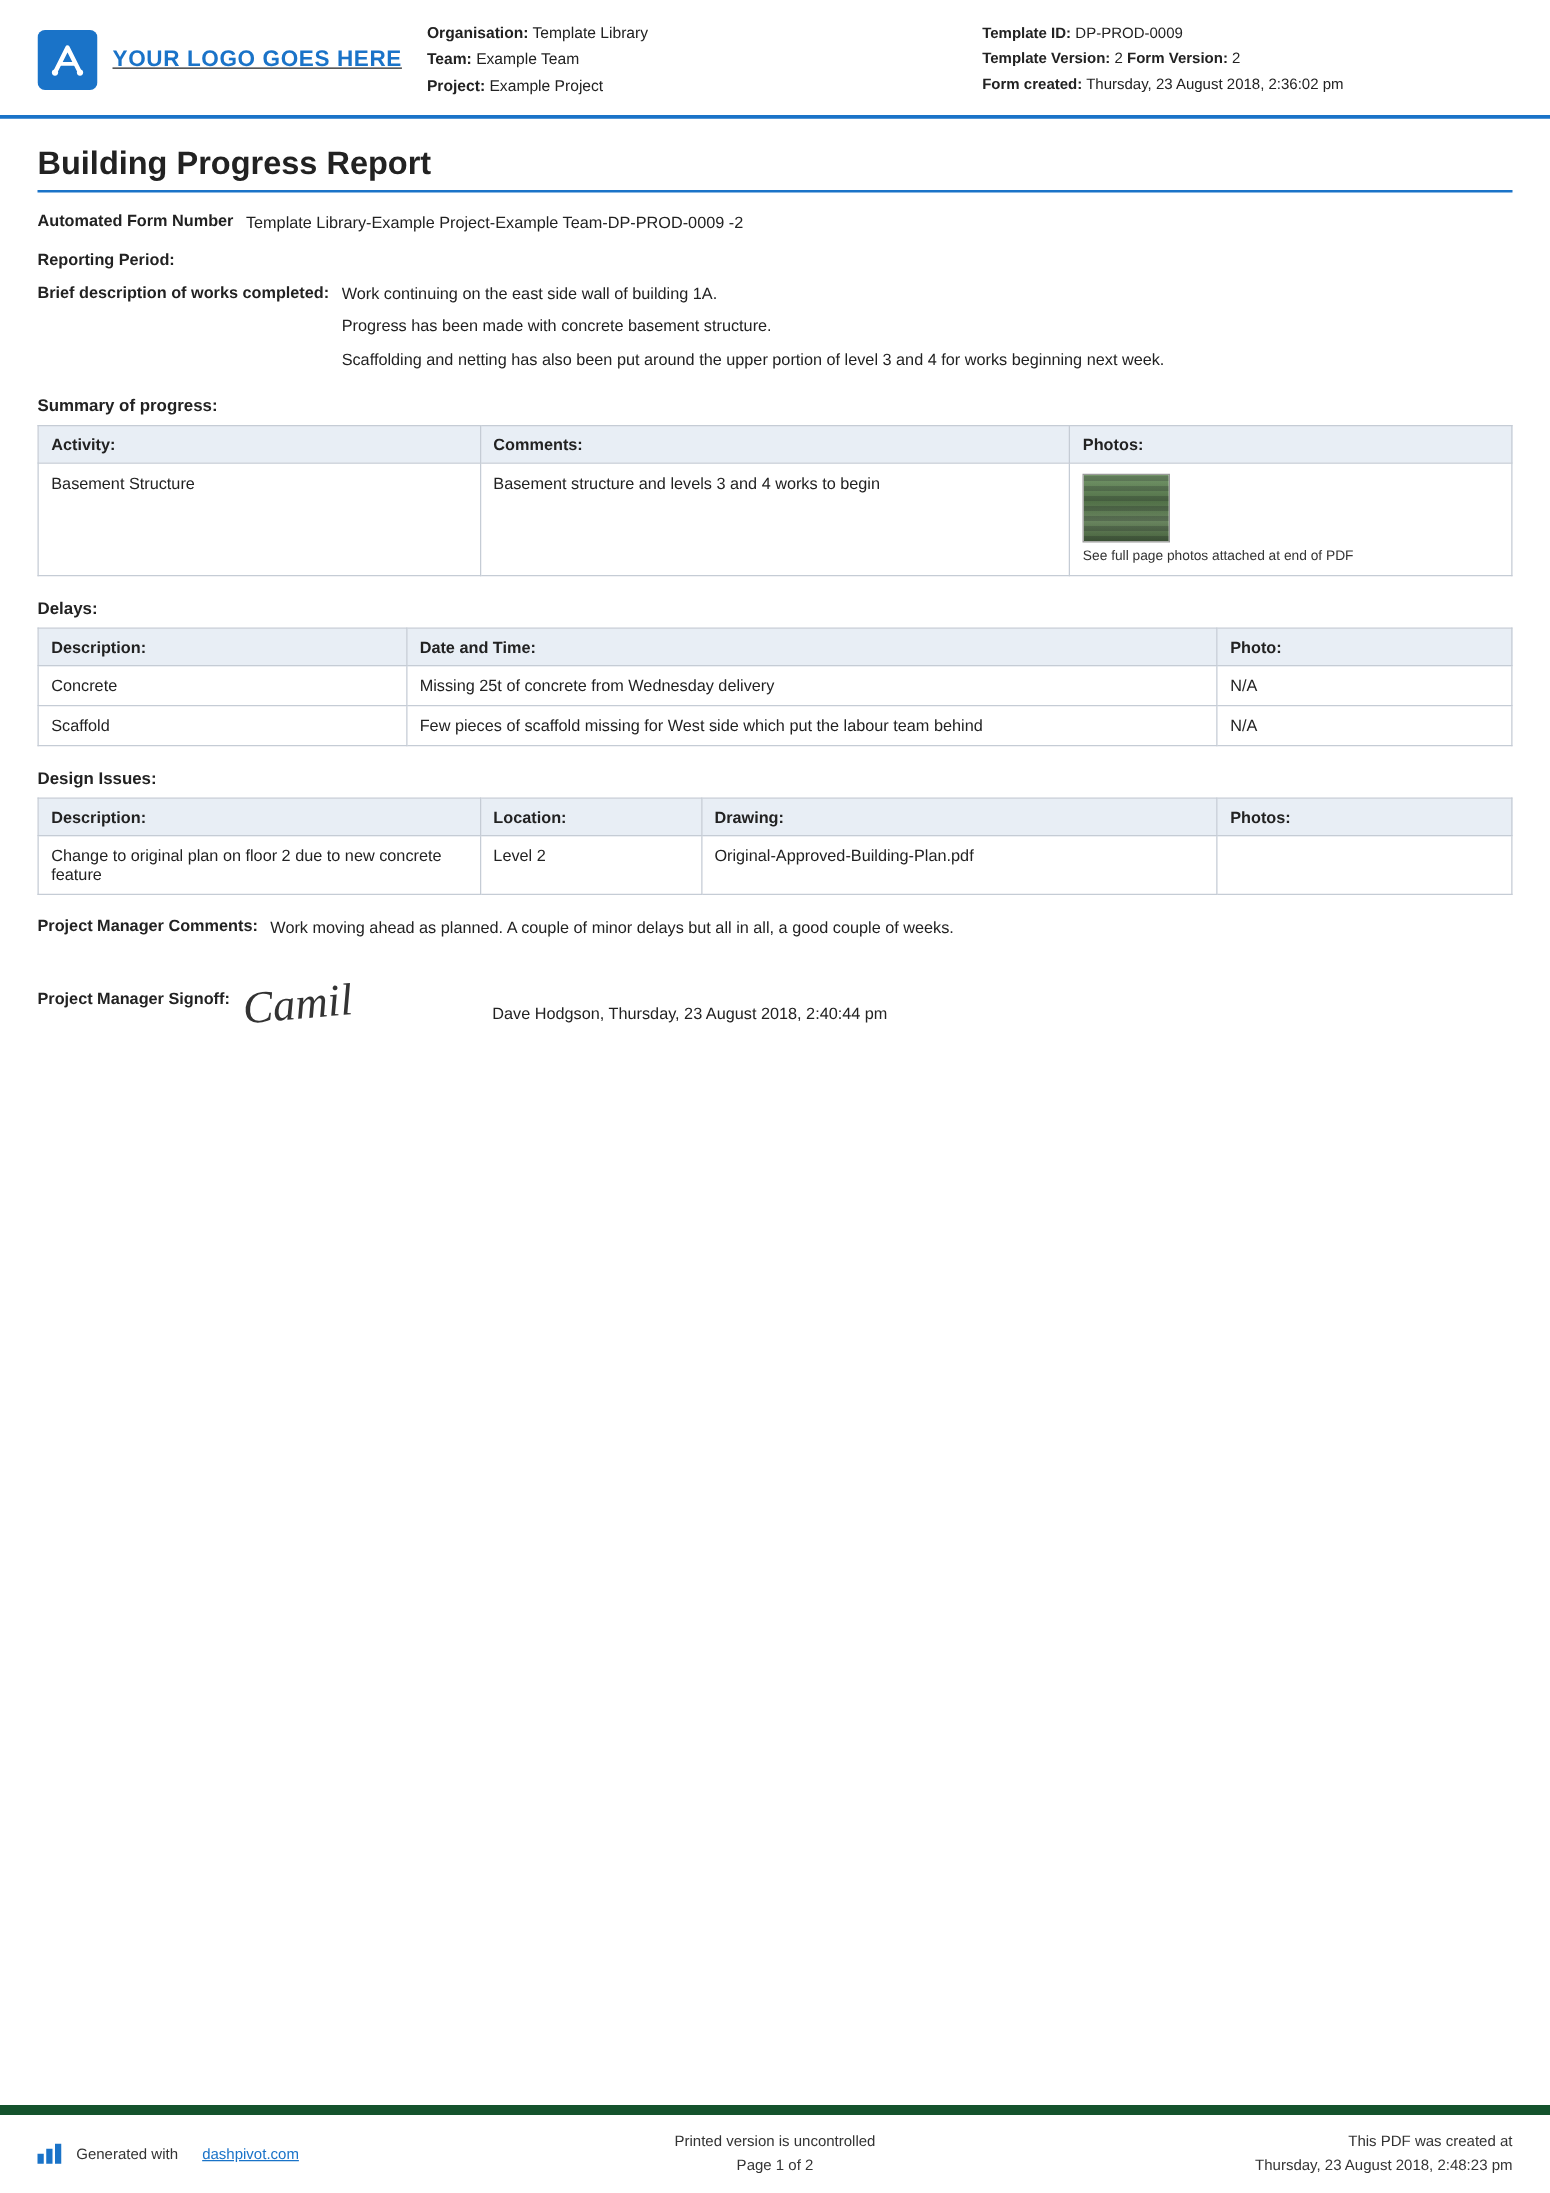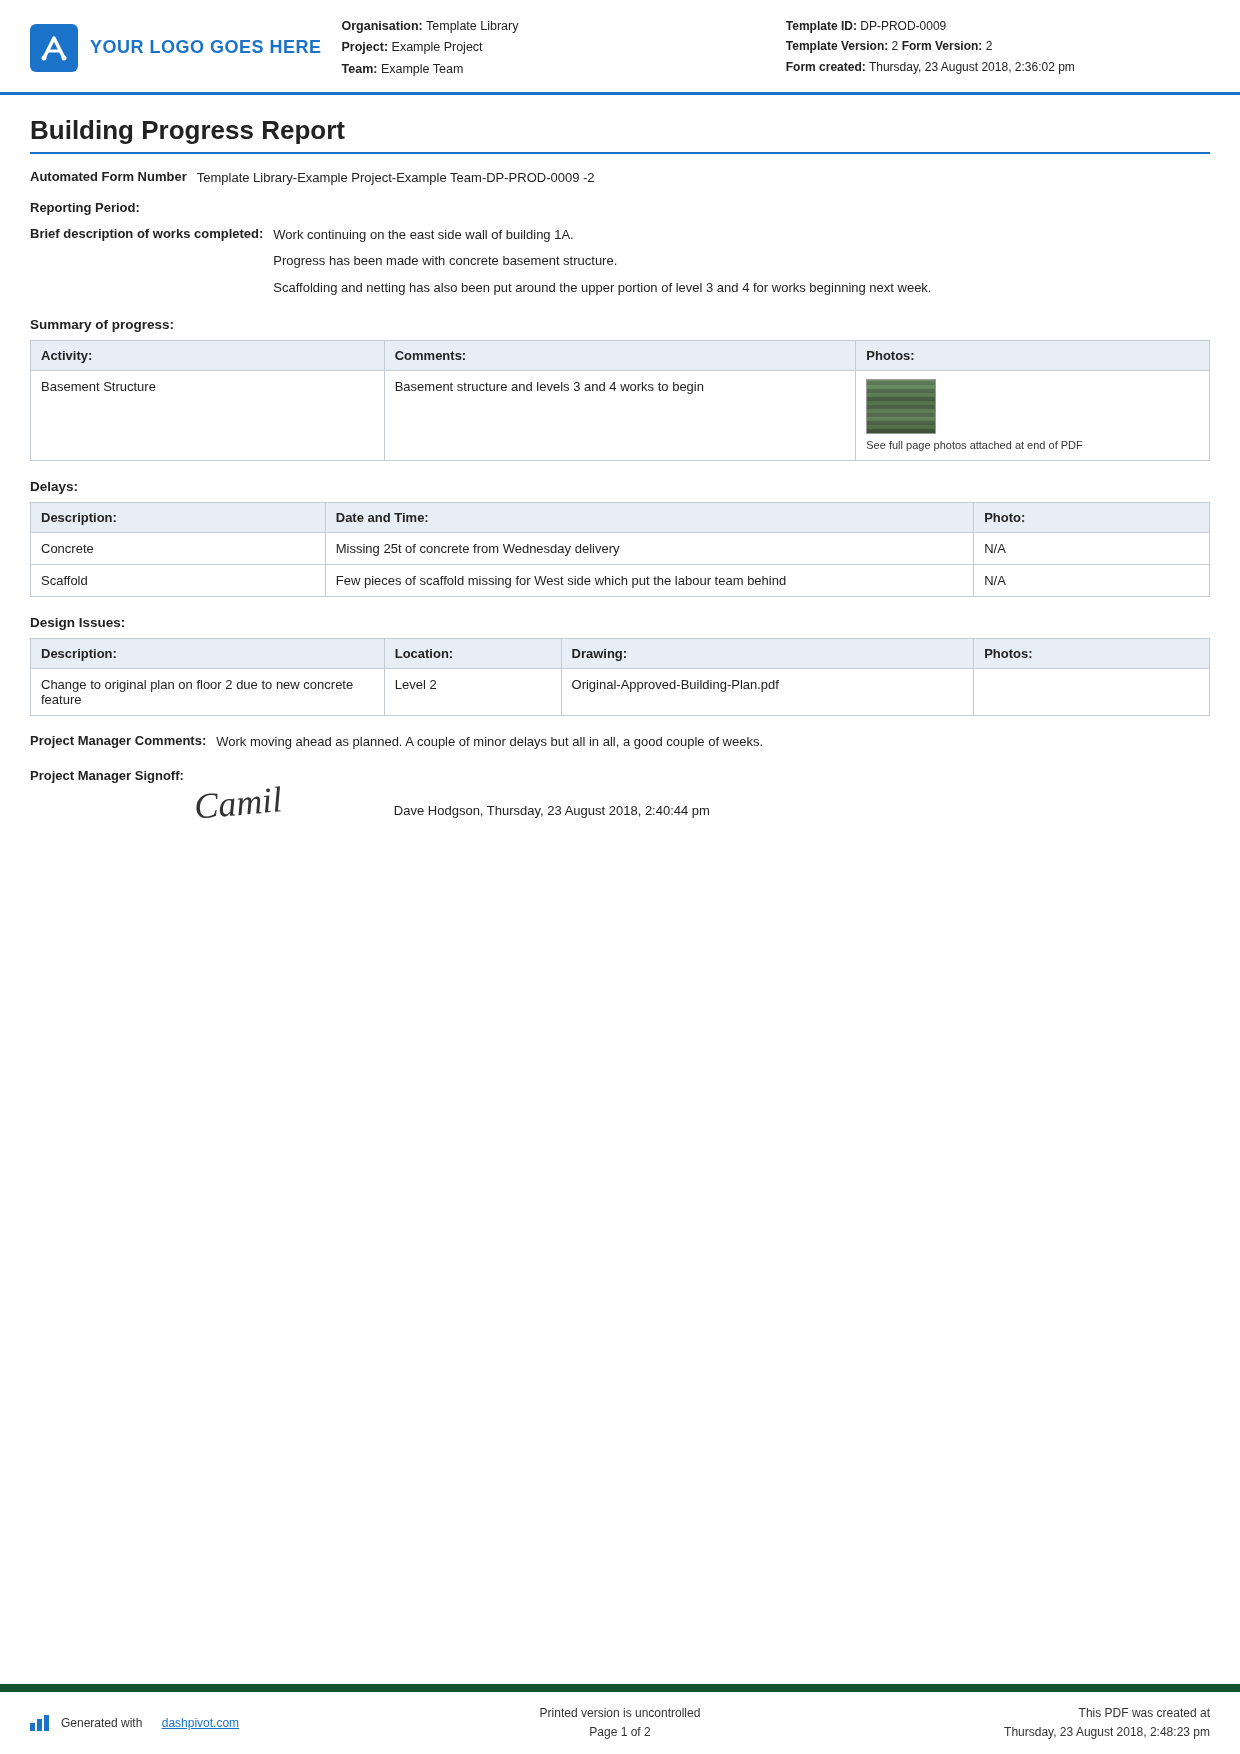--- a/index.html
+++ b/index.html
@@ -20,20 +20,21 @@
       padding: 16px 30px 12px 30px;
       border-bottom: 3px solid #1a73c8;
       gap: 20px;
     }
     .logo-area {
       display: flex;
       align-items: center;
       min-width: 220px;
       gap: 12px;
       flex-shrink: 0;
+      text-decoration: underline;
     }
     .logo-icon {
       width: 48px;
       height: 48px;
       flex-shrink: 0;
     }
     .logo-text {
       font-size: 18px;
       font-weight: bold;
       color: #1a73c8;
@@ -251,22 +252,22 @@
       <path d="M18 27 L30 27" stroke="white" stroke-width="3" fill="none"></path>
       <circle cx="14" cy="34" r="2.5" fill="white"></circle>
       <circle cx="34" cy="34" r="2.5" fill="white"></circle>
     </svg>
     <span class="logo-text">YOUR LOGO GOES HERE</span>
   </div>
 
   <div class="header-meta">
     <div class="header-meta-left">
       <div><span class="label">Organisation:</span> <span>Template Library</span></div>
+      <div><span class="label">Team:</span> <span>Example Team</span></div>
       <div><span class="label">Project:</span> <span>Example Project</span></div>
-      <div><span class="label">Team:</span> <span>Example Team</span></div>
     </div>
     <div class="header-meta-right">
       <div><span class="label">Template ID:</span> <span>DP-PROD-0009</span></div>
       <div><span class="label">Template Version:</span> <span>2</span> <span class="label">Form Version:</span> <span>2</span></div>
       <div><span class="label">Form created:</span> <span>Thursday, 23 August 2018, 2:36:02 pm</span></div>
     </div>
   </div>
 </div>
 
 <div class="content">
@@ -357,21 +358,21 @@
         <td></td>
       </tr>
     </tbody>
   </table>
 
   <div class="field-row" style="margin-top:16px;">
     <div class="field-label">Project Manager Comments:</div>
     <div class="field-value">Work moving ahead as planned. A couple of minor delays but all in all, a good couple of weeks.</div>
   </div>
 
-  <div class="field-row" style="margin-top:14px;">
+  <div class="field-row" style="margin-top:14px;align-items:center;">
     <div class="field-label">Project Manager Signoff:</div>
     <div class="field-value">
       <div class="signature-area">
         <span class="signature-img">Camil</span>
         <span class="signature-text">Dave Hodgson, Thursday, 23 August 2018, 2:40:44 pm</span>
       </div>
     </div>
   </div>
 
 </div>

